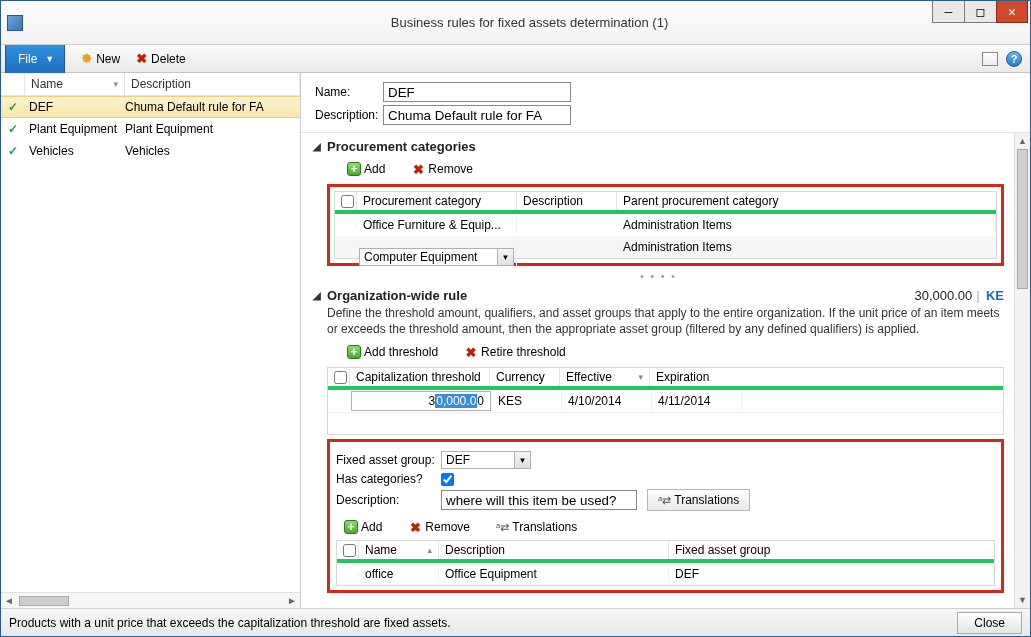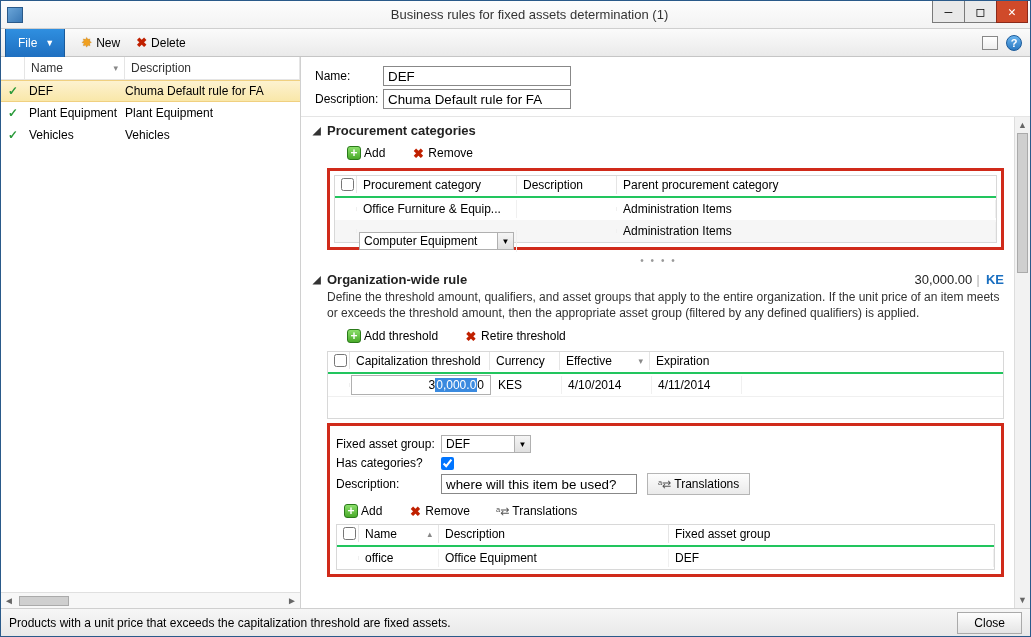--- a/index.html
+++ b/index.html
@@ -1,20 +1,20 @@
 <!DOCTYPE html>
 <html><head>
 <meta charset="utf-8">
 <style>
   * { box-sizing: border-box; }
   html, body { margin:0; padding:0; font-family: "Segoe UI", Tahoma, sans-serif; font-size: 12px; color:#000; background:#fff; }
   .window { width:1031px; height:637px; border:1px solid #2a5a8a; display:flex; flex-direction:column; position:relative; background:#fff; }
 
   
-  .titlebar { height:28px; background:linear-gradient(#fdfdfd,#f3f3f3); border-bottom:1px solid #cfcfcf; display:flex; align-items:center; position:relative;justify-content:center; }
+  .titlebar { height:44px; background:linear-gradient(#fdfdfd,#f3f3f3); border-bottom:1px solid #cfcfcf; display:flex; align-items:center; position:relative;justify-content:center; }
   .titlebar .appicon { width:16px; height:16px; margin:0 6px; background:linear-gradient(135deg,#6aa5d8,#3a78b5); border:1px solid #2a5a8a; }
   .titlebar .title { flex:1; text-align:center; color:#333; font-size:13px; }
   .winbtns { display:flex; height:22px; position:absolute; right:2px; top:0; }
   .winbtn { width:32px; height:22px; border:1px solid #7a7a7a; border-top:none; display:flex; align-items:center; justify-content:center; font-family: monospace; font-size:13px; background:#e9e9e9; }
   .winbtn.min, .winbtn.max { border-right:none; }
   .winbtn.close { background:#d04a2a; color:#fff; border-color:#8a2a1a; }
 
   
   .toolbar { height:28px; background:linear-gradient(#fbfbfb,#eaeaea); border-bottom:1px solid #c5c5c5; display:flex; align-items:center; padding:0 4px; }
   .filebtn { background:linear-gradient(#2f8fe0,#1f6fc0); color:#fff; height:30px; padding:0 10px 0 12px; display:flex; align-items:center; font-size:12px; border:1px solid #1a5a9a; margin-right:8px; }
@@ -68,21 +68,21 @@
 
   .redbox { border:3px solid #d02a1a; padding:4px; margin:2px 0 4px 14px; }
 
   .sectbar { display:flex; align-items:center; padding:2px 0 2px 12px; gap:10px; }
   .greenplus { width:14px;height:14px;border-radius:3px;background:linear-gradient(#8adf6a,#4aaa2a);display:inline-flex;align-items:center;justify-content:center;color:#fff;font-weight:bold;font-size:12px;margin-right:3px;border:1px solid #2a7a1a; line-height:1;}
   .redxic { width:14px;height:14px;display:inline-flex;align-items:center;justify-content:center;color:#c02000;font-weight:bold;font-size:13px;margin-right:3px;}
   .linklbl { color:#000000; }
   .transic { color:#555; font-size:11px; margin-right:3px;}
 
   .tbl { border:1px solid #d8d8d8; }
-  .tbl .thdr { display:flex; background:#fff; border-bottom:2px solid #22c55e; height:22px; align-items:flex-start;}
+  .tbl .thdr { display:flex; background:#fff; border-bottom:4px solid #22c55e; height:22px; align-items:flex-end;}
   .tbl .th { border-right:1px solid #e5e5e5; padding:2px 6px; display:flex; align-items:center; justify-content:space-between;}
   .tbl .tr { display:flex; height:22px; align-items:center; }
   .tbl .td { padding:2px 6px; border-right:1px solid #f0f0f0; overflow:hidden; white-space:nowrap; text-overflow:ellipsis;}
   .tbl .tr.alt { background:#f6f6f6; }
   .chkcell { width:22px; display:flex; align-items:center; justify-content:center;}
   input[type=checkbox]{ width:13px; height:13px; margin:0;}
   .ddwrap { display:flex; align-items:center; border:1px solid #b0b0b0; height:18px; background:#fff;}
   .ddwrap .ddlbl { flex:1; padding:0 4px;}
   .ddbtn { width:16px; border-left:1px solid #b0b0b0; background:linear-gradient(#f5f5f5,#e0e0e0); display:flex; align-items:center; justify-content:center; font-size:8px; height:100%;}
 

